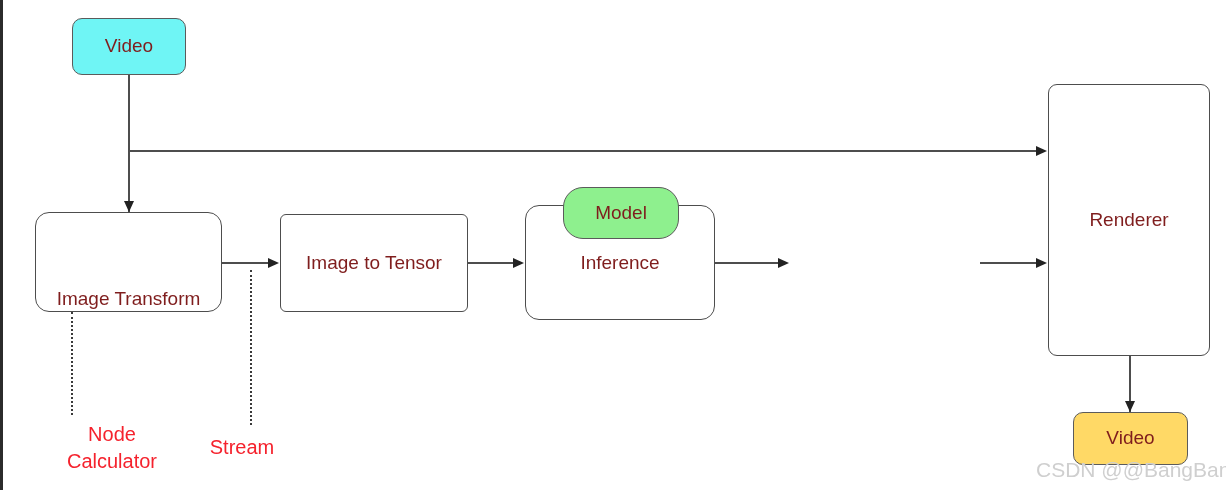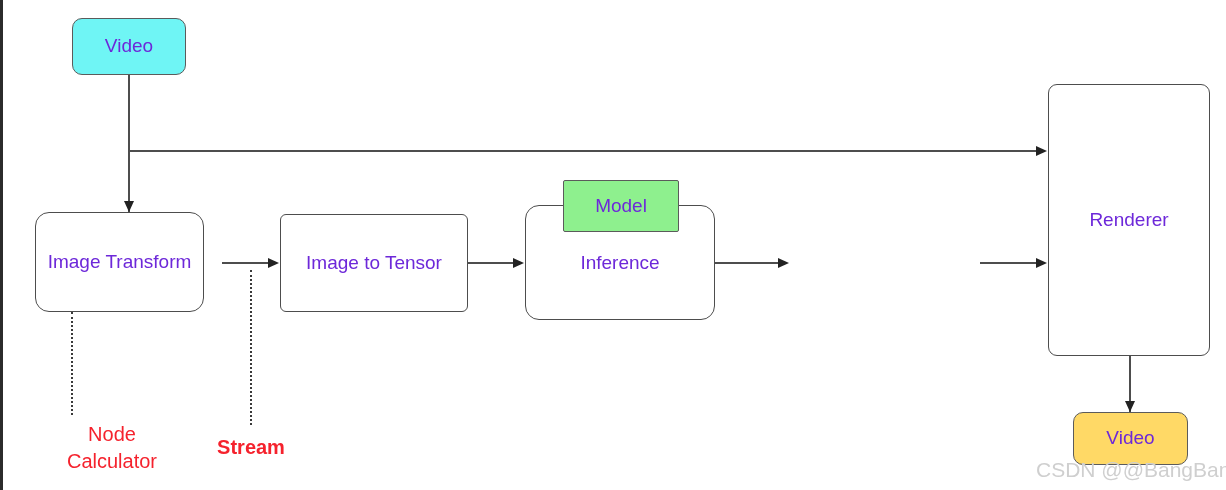--- a/index.html
+++ b/index.html
@@ -27,35 +27,36 @@
   .node {
     position: absolute;
     box-sizing: border-box;
     border: 1.6px solid #4d4d4d;
     border-radius: 14px;
     background: #ffffff;
     display: flex;
     align-items: center;
     justify-content: center;
     text-align: center;
-    color: #6d28d9;
+    color: #7f1d1d;
     font-size: 19px;
     line-height: 1.2;
     white-space: pre-line;
   }
   .node.cyan {
     background: #6ff5f5;
     border-color: #5b5b5b;
     border-radius: 10px;
   }
   .node.green {
     background: #8ef08e;
     border-color: #5b5b5b;
-    border-radius: 2px;
+    border-radius: 20px;
     z-index: 6;
+    margin-top: 7px;
   }
   .node.yellow {
     background: #ffd966;
     border-color: #5b5b5b;
     border-radius: 10px;
     z-index: 6;
   }
   .edge-line {
     position: absolute;
     background: #4d4d4d;
@@ -103,21 +104,21 @@
 <body>
 
 <div id="canvas">
 
   <div class="page-edge"></div>
 
   <div class="node cyan" style="left:72px; top:18px; width:114px; height:57px;">
     <span>Video</span>
   </div>
 
-  <div class="node" style="left:35px; top:212px; width:169px; height:100px;">
+  <div class="node" style="left:35px; top:212px; width:187px; height:100px;align-items:flex-end;">
     <span>Image Transform</span>
   </div>
 
   <div class="node" style="left:280px; top:214px; width:188px; height:98px;border-radius:6px;">
     <span>Image to Tensor</span>
   </div>
 
   <div class="node" style="left:525px; top:205px; width:190px; height:115px; align-items:flex-end; padding-bottom:44px;text-align:center;">
     <span>Inference</span>
   </div>
@@ -156,17 +157,17 @@
   <div class="edge-line v" style="left:1129px; top:356px; height:56px;"></div>
   <div class="arrow-head down" style="left:1124.5px; top:401px;"></div>
 
   <div class="dotted-line" style="left:71px; top:312px; height:103px;"></div>
 
   <div class="dotted-line" style="left:250px; top:270px; height:155px;"></div>
 
   <div class="red-label" style="left:72px; top:421px;margin-left:40px;">Node
 Calculator</div>
 
-  <div class="red-label" style="left:251px; top:434px;font-weight:bold;">Stream</div>
+  <div class="red-label" style="left:242px; top:434px;">Stream</div>
 
   <div class="watermark" style="left:1036px; top:458px;">CSDN @@BangBang</div>
 
 </div>
 
 </body></html>

